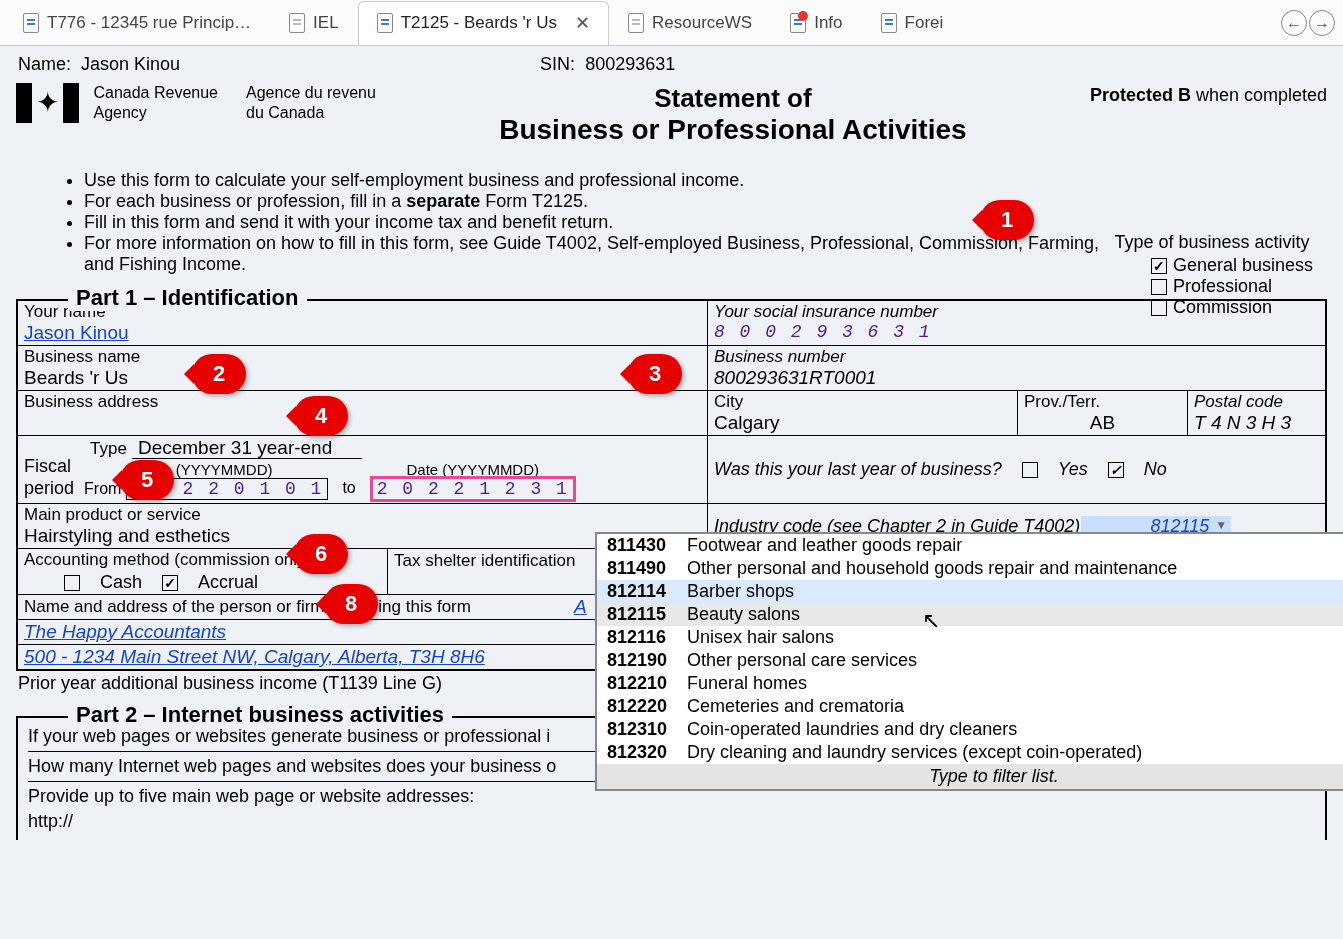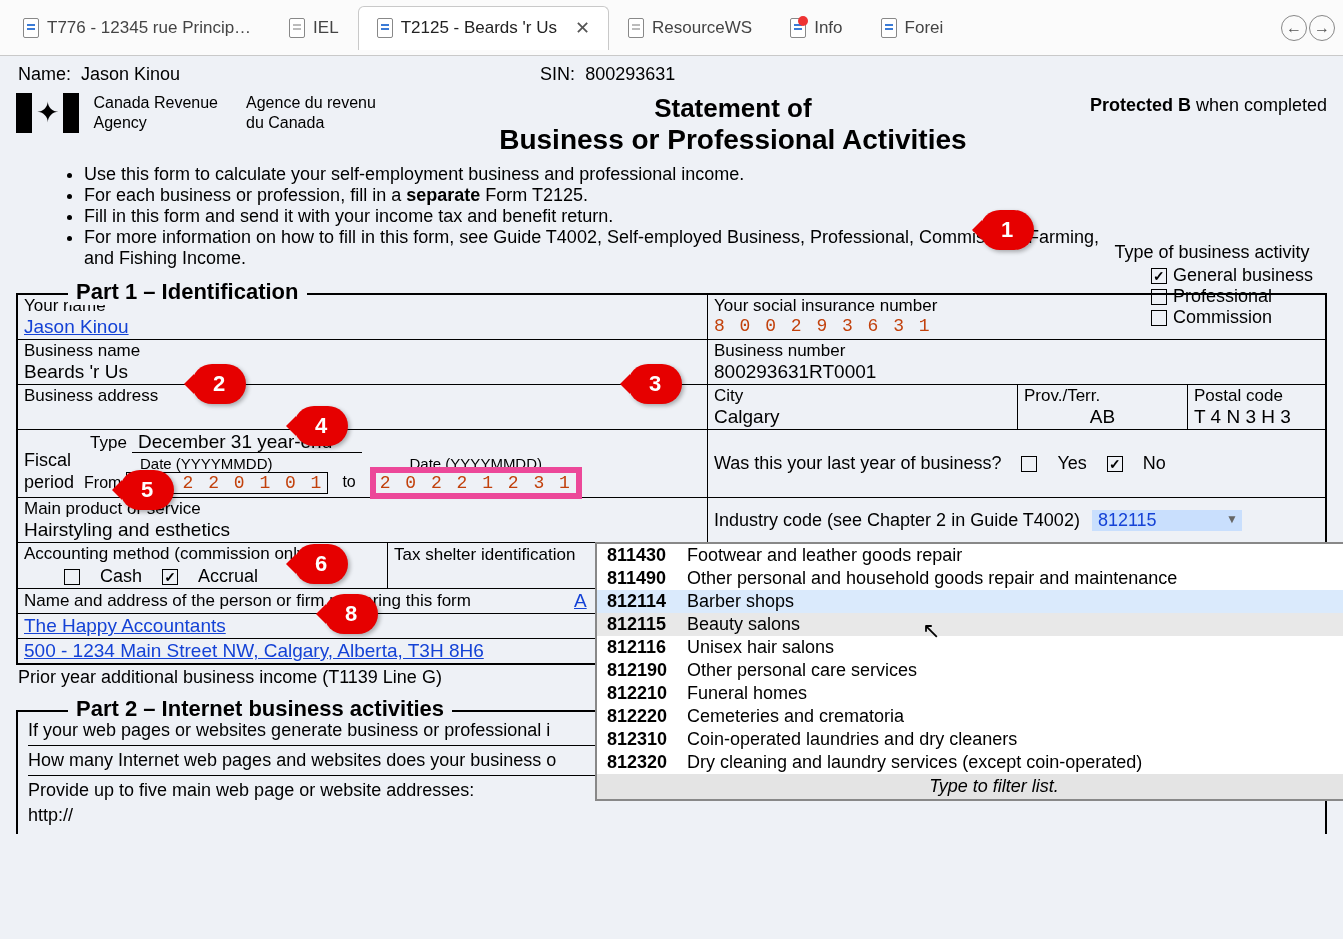--- a/index.html
+++ b/index.html
@@ -8,21 +8,21 @@
     font-family: Arial, Helvetica, sans-serif;
     font-size: 15px;
     color: #000;
     background: #eef1f6;
     width: 1343px;
   }
   
   .tabs {
     display: flex;
     align-items: center;
-    height: 56px;
+    height: 46px;
     background: #fbfbfb;
     border-bottom: 1px solid #c9c9c9;
     padding: 0 4px;
   }
   .tab {
     display: flex; align-items: center;
     height: 44px;
     padding: 0 18px;
     color: #444;
     font-size: 17px;
@@ -63,37 +63,37 @@
   .logo { display:flex; align-items:center; gap:4px; }
   .flagbar { width:16px; height:40px; background:#000; }
   .leaf { font-size:28px; color:#000; line-height:40px; }
   .agency { font-size:16px; display:flex; gap:28px; }
   .agency div { line-height:20px; }
   .titleblock { flex:1; text-align:center; }
   .titleblock .t1 { font-size:26px; font-weight:bold; }
   .titleblock .t2 { font-size:28px; font-weight:bold; }
   .protected { font-size:18px; margin-top:2px;}
   .protected b{font-weight:bold;}
-  .instructions { margin: 8px 0 4px 28px; font-size:18px; }
+  .instructions { margin: 24px 0 4px 28px; font-size:18px; }
   .instructions li { margin:0; }
   .activity { position:absolute; top:186px; right:30px; font-size:18px;}
   .activity .hd{ text-align:center; margin-bottom:2px;}
   .activity .opt{ display:flex; align-items:center; gap:6px; margin-left:40px;}
   .chkbox { width:16px;height:16px;border:1px solid #000;display:inline-flex;align-items:center;justify-content:center;font-weight:bold;font-size:14px;}
   
   .section { border:2px solid #000; margin-top:6px; position:relative; }
   .section-legend { position:absolute; top:-16px; left:50px; background:#eef1f6; padding:0 8px; font-size:22px; font-weight:bold;}
   .row { display:flex; border-bottom:1px solid #000; }
   .cell { border-right:1px solid #000; padding:1px 6px 1px 6px; font-size:18px; }
-  .cell:last-child{border-right:none;}
+  .cell:last-child{border-right:none;font-style:italic;}
   .label { font-size:17px; }
   .val { font-size:19px; }
   .blue { color:#1442d6; }
   .underline { text-decoration: underline; }
-  .sin { font-family: 'Courier New', monospace; font-size:18px; letter-spacing:2px; color:#c2410c;}
+  .sin { font-family: 'Courier New', monospace; font-size:18px; letter-spacing:2px; color:#4c1d95;}
   .dropdown-trigger { position:relative; width:150px; background:#c9dffd; color:#1442d6; font-size:18px; padding:0 22px 0 6px; }
   .dropdown-trigger .arrow{ position:absolute; right:4px; top:2px; color:#666; font-size:12px;}
   
   .callout {
     position:absolute; background:#e60000; color:#fff; font-size:22px; font-weight:bold;
     width:54px; height:40px; border-radius:20px 20px 20px 20px;
     display:flex; align-items:center; justify-content:center;
     box-shadow: 2px 2px 4px rgba(0,0,0,0.3);
     z-index:5;
   }
@@ -280,40 +280,40 @@
             <div>
               <div class="label" style="font-size:15px;text-align:center">Date (YYYYMMDD)</div>
               <div>
                 <span class="label" style="font-size:16px">From</span>
                 <span class="sin" style="border:1px solid #000; padding:0 4px">2 0 2 2 0 1 0 1</span>
               </div>
             </div>
             <span class="label" style="font-size:16px; padding-bottom:2px;">to</span>
             <div>
               <div class="label" style="font-size:15px;text-align:center">Date (YYYYMMDD)</div>
-              <span class="sin" style="border:6px solid #ec4899; padding:0 4px">2 0 2 2 1 2 3 1</span>
+              <span class="sin" style="border:3px solid #ec4899; padding:0 4px">2 0 2 2 1 2 3 1</span>
             </div>
           </div>
         </div>
       </div>
       <div class="cell" style="flex:1; display:flex; align-items:center; gap:20px;">
         <span class="label" style="font-size:18px">Was this your last year of business?</span>
         <span class="chkbox"></span>
         <span>Yes</span>
         <span class="chkbox">✓</span>
         <span>No</span>
       </div>
     </div>
 
     <div class="row">
       <div class="cell" style="width:690px">
         <div class="label">Main product or service</div>
         <div class="val">Hairstyling and esthetics</div>
       </div>
-      <div class="cell" style="flex:1; display:flex; align-items:center; gap:12px;">
+      <div class="cell" style="flex:1; display:flex; align-items:center; gap:1px;text-align:right;">
         <span class="label" style="font-size:18px">Industry code (see Chapter 2 in Guide T4002)</span>
         <span class="dropdown-trigger">
           <span>812115</span>
           <span class="arrow">▼</span>
         </span>
       </div>
     </div>
 
     <div class="row">
       <div class="cell" style="width:370px; display:flex; flex-direction:column;">

